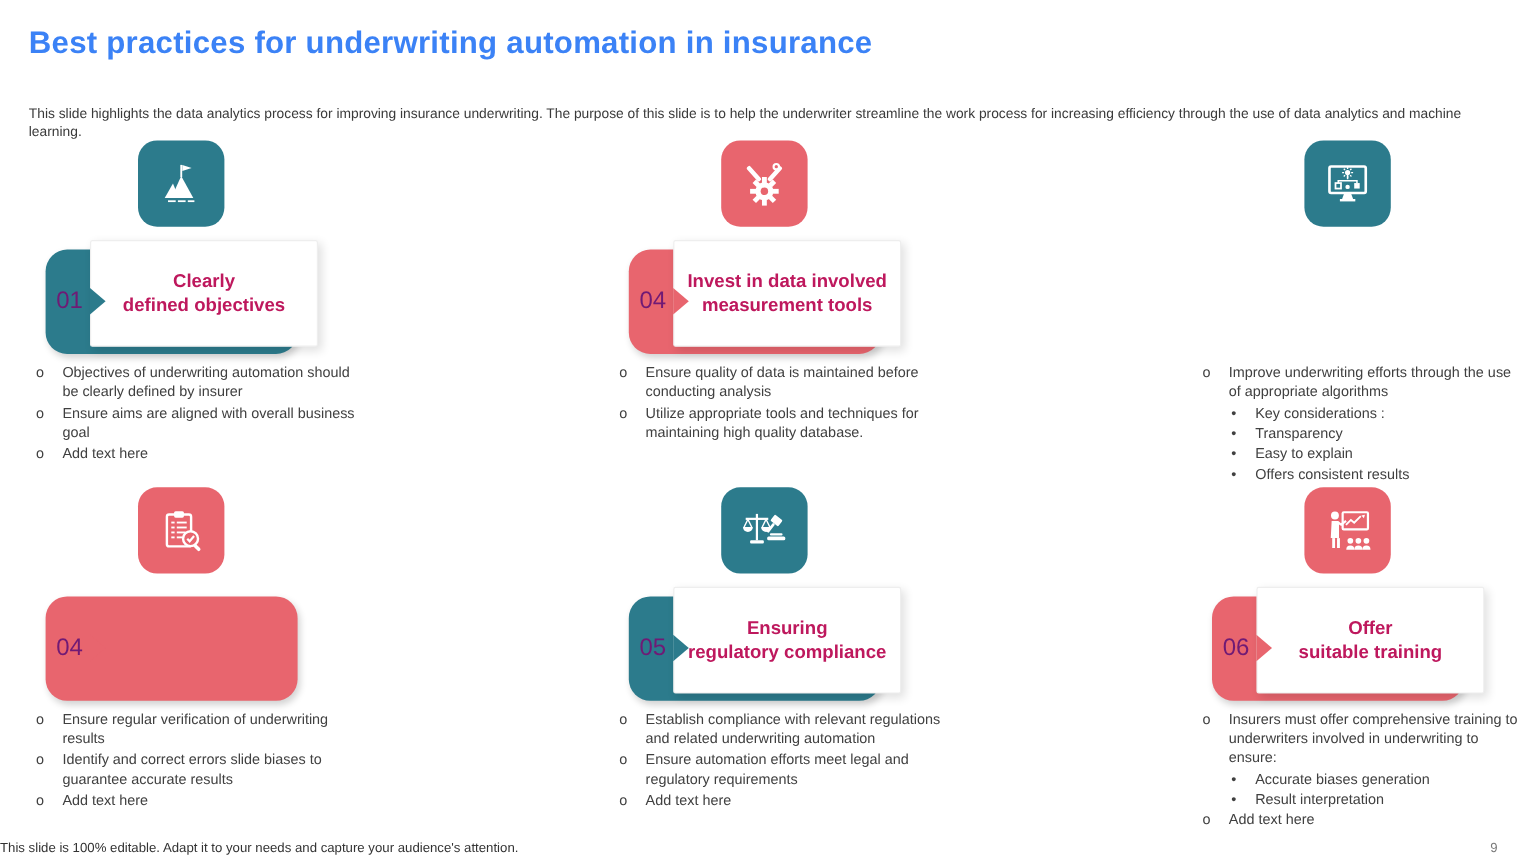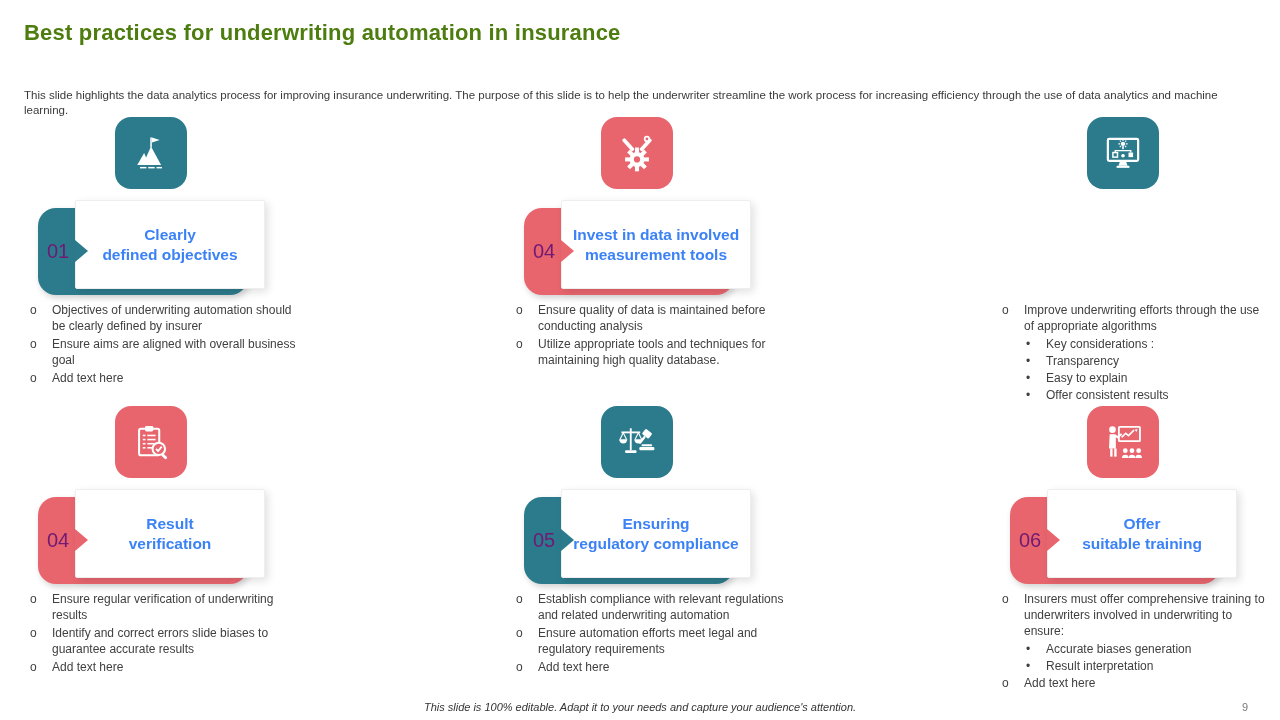--- a/index.html
+++ b/index.html
@@ -1,19 +1,19 @@
 <!DOCTYPE html>
 <html style="--teal: #2c7b8c; --coral: #e8656e;"><head>
 <meta charset="utf-8">
 <style>
   html,body{margin:0;padding:0;background:#ffffff;}
   .slide{position:relative;width:1280px;height:720px;background:#ffffff;overflow:hidden;
          font-family:"Liberation Sans",sans-serif;color:#222;}
   
-  .title{position:absolute;left:24px;top:20px;font-size:22px;font-weight:800;color:#4d7c0f;
+  .title{position:absolute;left:24px;top:20px;font-size:26px;font-weight:800;color:#3b82f6;
          letter-spacing:0.2px;}
   .subtitle{position:absolute;left:24px;top:76px;width:1212px;font-size:11.5px;color:#3a3a3a;
             line-height:1.3;margin-top:12px;}
   
   .cell{position:absolute;width:280px;height:290px;}
   .cell.teal{--accent:var(--teal);}
   .cell.coral{--accent:var(--coral);}
   .icon-box{position:absolute;left:91px;top:0;width:72px;height:72px;border-radius:16px;
             background:var(--accent);display:flex;align-items:center;justify-content:center;}
   .icon-box svg{display:block;}
@@ -22,30 +22,30 @@
   .back{position:absolute;left:14px;top:8px;width:210px;height:87px;border-radius:18px;
         background:var(--accent);box-shadow:2px 3px 6px rgba(0,0,0,0.18);}
   .front{position:absolute;left:51px;top:0;width:188px;height:87px;background:#fff;
          border:1px solid #eeeeee;border-radius:2px;box-shadow:3px 3px 8px rgba(0,0,0,0.12);
          display:flex;align-items:center;justify-content:center;}
   .num{position:absolute;left:14px;top:8px;width:40px;height:87px;display:flex;align-items:center;
        justify-content:center;color:#701a75;font-size:20px;font-weight:400;}
   .chevron{position:absolute;left:51px;top:40px;width:0;height:0;
            border-top:11px solid transparent;border-bottom:11px solid transparent;
            border-left:13px solid var(--accent);}
-  .card-title{font-size:15.5px;font-weight:700;color:#3b82f6;text-align:center;line-height:1.25;}
+  .card-title{font-size:15.5px;font-weight:700;color:#be185d;text-align:center;line-height:1.25;}
   .bullets{position:absolute;left:2px;top:186px;width:272px;margin:0;padding:0;list-style:none;
            font-size:12px;color:#404040;line-height:1.33;}
   .bullets li{position:relative;padding-left:26px;margin-bottom:2px;}
   .bullets li .m{position:absolute;left:4px;top:0;}
   .bullets li.sub{padding-left:48px;margin-bottom:1px;}
   .bullets li.sub .m{left:28px;}
   
-  .footer-note{position:absolute;left:0;right:0;bottom:7px;text-align:center;font-size:11px;
-               color:#333333;font-style:italic;}
+  .footer-note{position:absolute;left:0;right:0;bottom:7px;text-align:left;font-size:11px;
+               color:#333333;}
   .page-num{position:absolute;right:32px;bottom:7px;font-size:11px;color:#7a7a7a;}
 </style>
 </head>
 <body>
 
 <div class="slide">
 
   <div class="title">Best practices for underwriting automation in insurance</div>
   <div class="subtitle">This slide highlights the data analytics process for improving insurance underwriting. The purpose of this slide is to help the underwriter streamline the work process for increasing efficiency through the use of data analytics and machine learning.</div>
 
@@ -131,21 +131,21 @@
         <circle cx="24" cy="27" r="2" fill="#fff"></circle>
         <polygon points="21,32.5 27,32.5 29,38 19,38" fill="#fff"></polygon>
         <rect x="17" y="38" width="14" height="2.2" fill="#fff"></rect>
       </svg>
     </div>
     <ul class="bullets">
       <li><span class="m">o</span><span>Improve underwriting efforts through the use of appropriate algorithms</span></li>
       <li class="sub"><span class="m">•</span><span>Key considerations :</span></li>
       <li class="sub"><span class="m">•</span><span>Transparency</span></li>
       <li class="sub"><span class="m">•</span><span>Easy to explain</span></li>
-      <li class="sub"><span class="m">•</span><span>Offer consistent results</span></li>
+      <li class="sub"><span class="m">•</span><span>Offers consistent results</span></li>
     </ul>
   </div>
 
   <div class="cell coral" style="left:24px;top:406px">
     <div class="icon-box">
       <svg viewBox="0 0 48 48" width="44" height="44">
         <rect x="11" y="9.5" width="22" height="29" rx="2" fill="none" stroke="#fff" stroke-width="2.2"></rect>
         <rect x="17.5" y="6.5" width="9" height="6" rx="1.5" fill="#fff"></rect>
         <g fill="#fff">
           <rect x="15" y="16" width="3" height="1.7"></rect>
@@ -158,26 +158,20 @@
             <rect x="20" y="29.5" width="6" height="1.7"></rect>
         </g>
         <circle cx="32.5" cy="31.5" r="6.8" class="accent-fill" stroke="#fff" stroke-width="2.2"></circle>
         <path d="M29.5 31.5 l2.2 2.4 l4 -4.8" fill="none" stroke="#fff" stroke-width="2"></path>
         <rect x="37.2" y="36.2" width="7" height="3.2" rx="1.5" transform="rotate(45 37.2 36.2)" fill="#fff"></rect>
       </svg>
     </div>
     <div class="num-card">
       <div class="back"></div>
       <div class="num">04</div>
-      <div class="front">
-        <div class="card-title">
-          <span>Result</span><br>
-          <span>verification</span>
-        </div>
-      </div>
       <div class="chevron"></div>
     </div>
     <ul class="bullets">
       <li><span class="m">o</span><span>Ensure regular verification of underwriting results</span></li>
       <li><span class="m">o</span><span>Identify and correct errors slide biases to guarantee accurate results</span></li>
       <li><span class="m">o</span><span>Add text here</span></li>
     </ul>
   </div>
 
   <div class="cell teal" style="left:510px;top:406px">

